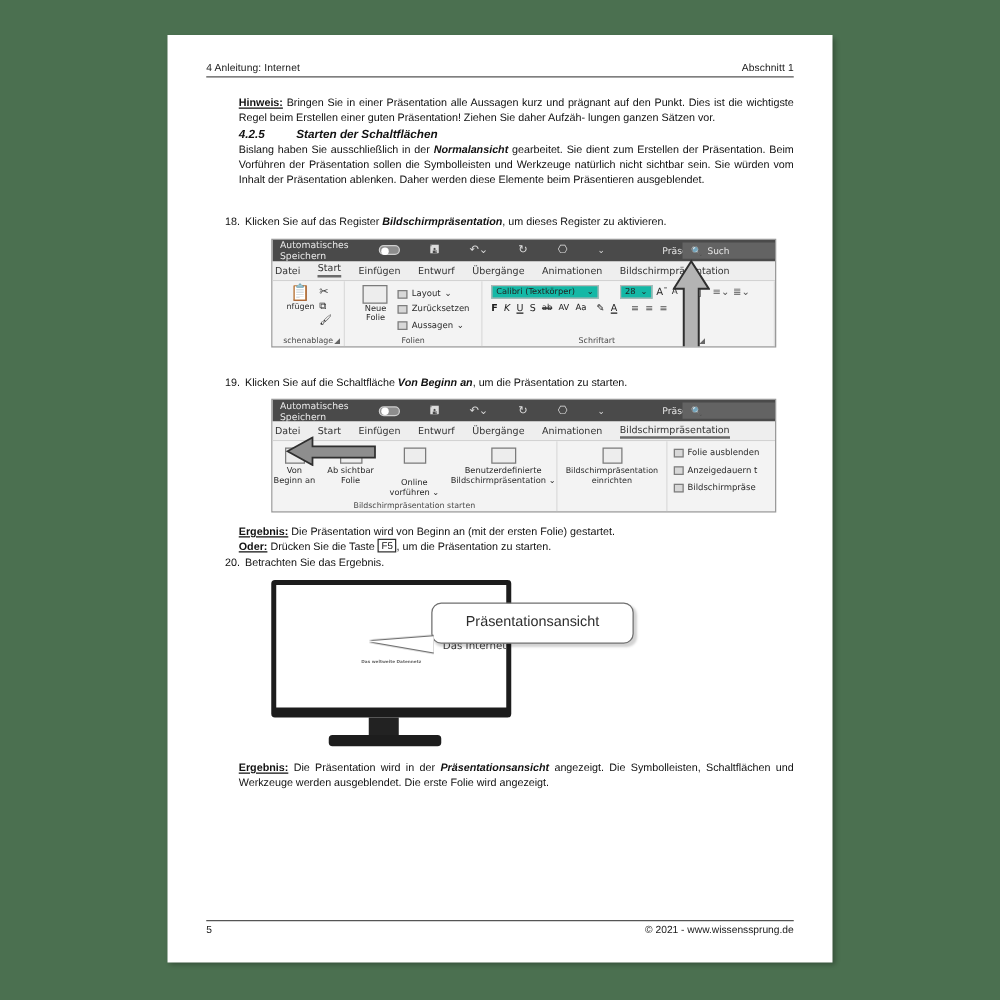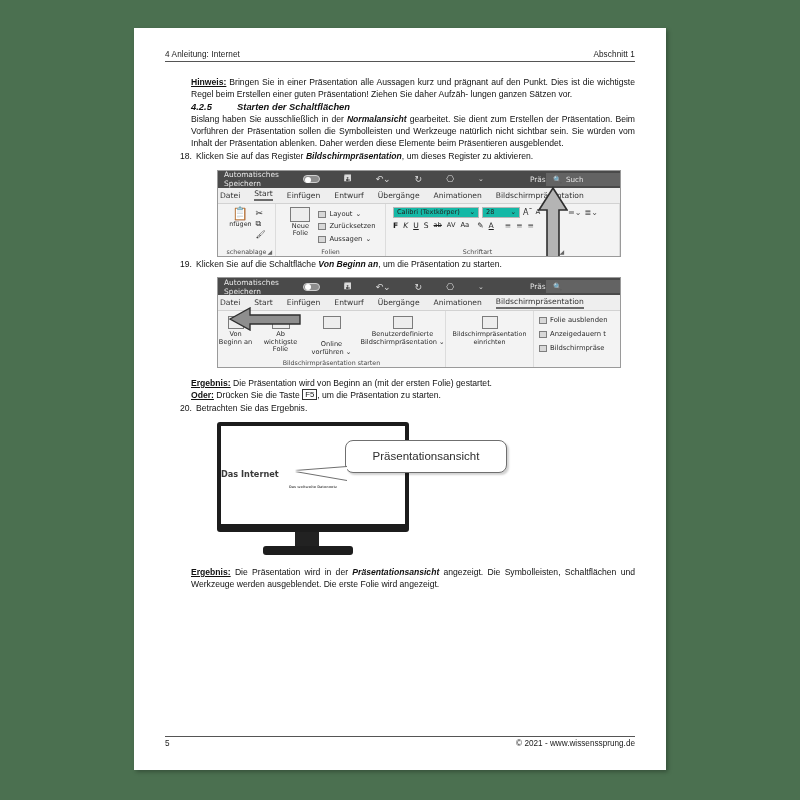--- a/index.html
+++ b/index.html
@@ -33,21 +33,21 @@
   }
   
   .para {
     font-size: 8.6px;
     line-height: 12.3px;
     color: #111;
     text-align: justify;
     margin: 0;
   }
   .indent { margin-left: 26px; }
-  .blk { margin-top: 1px; }
+  .blk { margin-top: 22px; }
   b.u { font-weight: bold; text-decoration: underline; }
   i.b { font-weight: bold; font-style: italic; }
   .sechead {
     font-size: 9.4px; font-weight: bold; font-style: italic;
     color: #111; margin: 0 0 1px 26px;
     display: flex;
   }
   .sechead .num { width: 46px; }
   .keycap {
     display: inline-block;
@@ -155,23 +155,22 @@
   .monitor {
     position:absolute; left:0; top:0;
     width: 192px; height: 110px;
     background:#1c1c1c;
     border-radius: 3px;
     padding: 4px 4px 8px 4px;
   }
   .screen { width:100%; height:100%; background:#fff; position:relative; }
   .slide-title {
     position:absolute; left:0; right:0; top:44%;
-    text-align:left; font-size: 8.2px; color:#3a3a3a;
+    text-align:right; font-size: 8.2px; color:#3a3a3a;
     font-family: "DejaVu Sans", sans-serif;
-    font-weight: bold;
   }
   .slide-sub {
     position:absolute; left:0; right:0; top:60%;
     text-align:center; font-size: 3.4px; color:#6a6a6a;
     font-family: "DejaVu Sans", sans-serif; font-weight:bold;
   }
   .neck { position:absolute; left:78px; top:110px; width:24px; height:17px; background:#222; }
   .base { position:absolute; left:46px; top:124px; width:90px; height:9px; background:#1d1d1d; border-radius:3px;}
   .bubble {
     position:absolute; left:128px; top:18px;
@@ -290,21 +289,21 @@
           </div>
           <span class="glabel">Folien</span>
         </div>
 
         <div class="grp" style="flex:1;align-items:stretch;padding-left:7px;">
           <div style="display:flex;gap:3px;align-items:center;">
             <span class="fontbox" style="width:86px;">
               <span>Calibri (Textkörper)</span>
                 <span>⌄</span>
             </span>
-            <span class="fontbox" style="width:38px;">
+            <span class="fontbox" style="width:26px;margin-left:14px;">
               <span>28</span>
                 <span>⌄</span>
             </span>
             <span style="font-size:8px;">Aˉ</span>
             <span style="font-size:7px;">A˅</span>
             <span style="font-size:8px;margin-left:2px;">A⃟</span>
             <span style="font-size:8px;margin-left:6px;color:#555;">≡⌄</span>
             <span style="font-size:8px;color:#555;">≣⌄</span>
           </div>
           <div class="fmtrow">
@@ -362,21 +361,21 @@
       <div class="ribbon" style="height:56px;">
         <div class="grp" style="width:228px;">
           <div class="grpbody" style="gap:6px;padding-top:2px;">
             <div class="btn" style="width:34px;">
               <span class="slidebtn" style="width:16px;height:13px;"></span>
               <span style="font-size:6.6px;margin-top:2px;">Von</span>
               <span style="font-size:6.6px;">Beginn an</span>
             </div>
             <div class="btn" style="width:44px;">
               <span class="slidebtn" style="width:18px;height:13px;"></span>
-              <span style="font-size:6.6px;margin-top:2px;">Ab wichtigste</span>
+              <span style="font-size:6.6px;margin-top:2px;">Ab sichtbar</span>
               <span style="font-size:6.6px;">Folie</span>
             </div>
             <div class="btn" style="width:46px;">
               <span class="slidebtn" style="width:18px;height:13px;"></span>
               <span style="font-size:6.6px;margin-top:12px;">Online</span>
               <span style="font-size:6.6px;"><span>vorführen</span> ⌄</span>
             </div>
             <div class="btn" style="width:84px;">
               <span class="slidebtn" style="width:20px;height:13px;"></span>
               <span style="font-size:6.6px;margin-top:2px;">Benutzerdefinierte</span>

